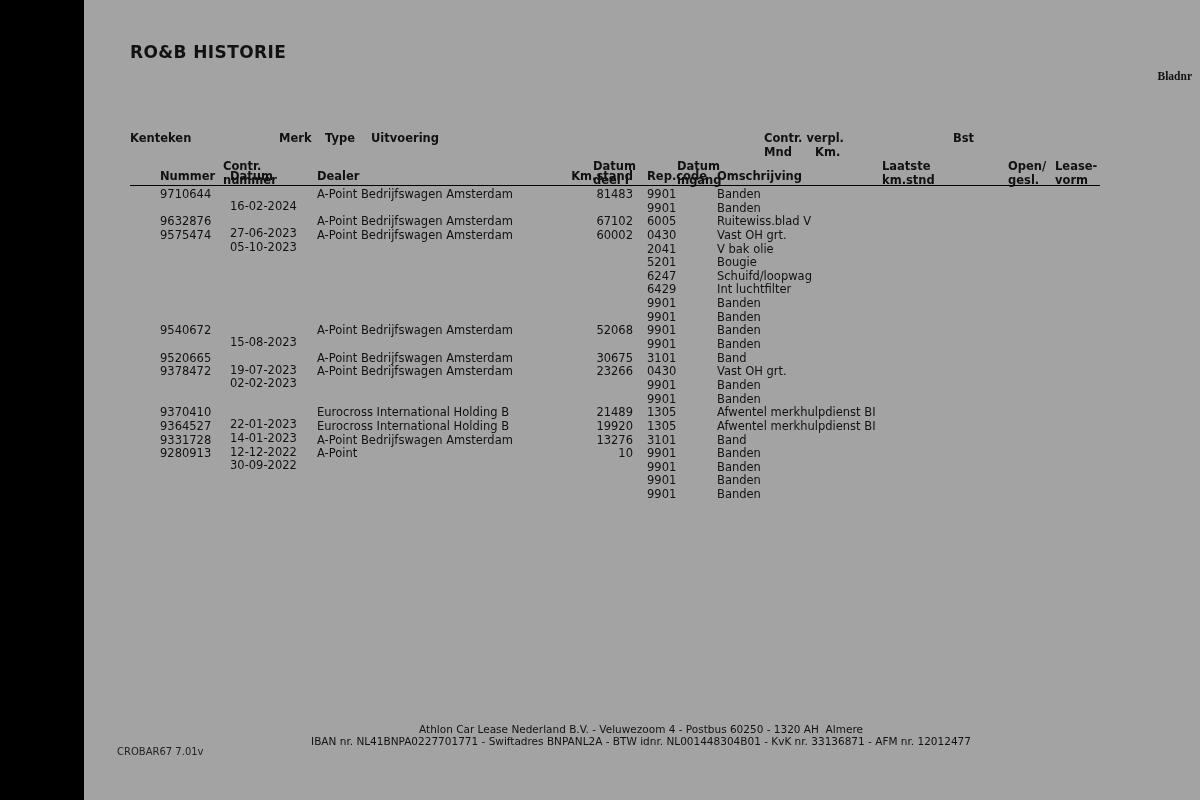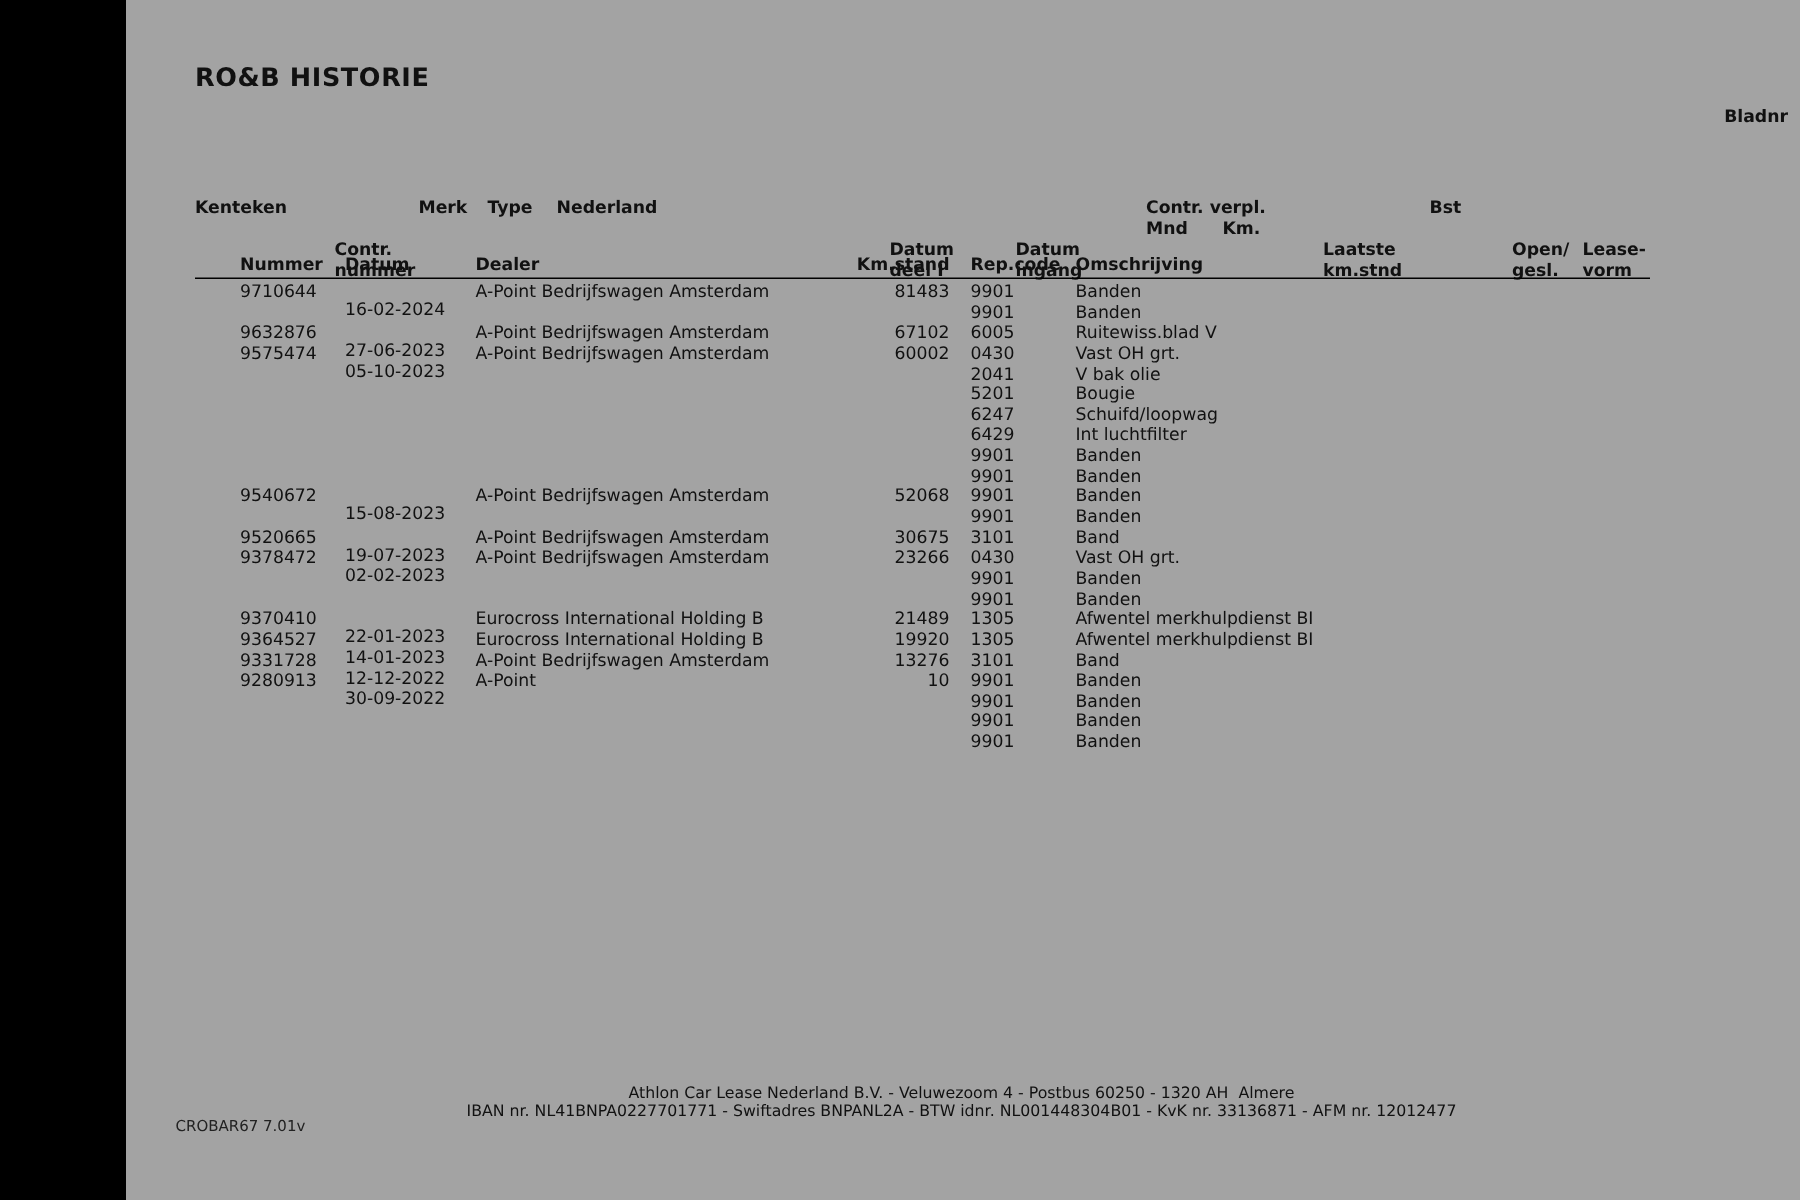--- a/index.html
+++ b/index.html
@@ -3,21 +3,21 @@
 <meta charset="utf-8">
 <style>
   html,body{margin:0;padding:0;}
   body{
     width:1200px;height:800px;background:#000;position:relative;overflow:hidden;
     font-family:"DejaVu Sans","Liberation Sans",sans-serif;color:#111;
   }
   .page{position:absolute;left:84px;top:0;width:1136px;height:800px;background:#a3a3a3;}
   .abs{position:absolute;}
   .doc-title{left:46px;top:42px;font-size:17px;font-weight:bold;letter-spacing:.4px;}
-  .bladnr{right:28px;top:70px;font-size:11.5px;font-weight:bold;}
+  .bladnr{right:28px;top:70px;font-size:11.5px;font-weight:bold;font-family:Liberation Serif, serif;}
   .h1row span,.h1row div{position:absolute;font-size:11.5px;font-weight:bold;line-height:14px;white-space:pre;}
   .h2row span{position:absolute;font-size:11.5px;font-weight:bold;line-height:13px;white-space:pre;}
   .rule{left:46px;top:185px;width:970px;height:1px;background:#000;}
   .rows{left:0;top:188px;width:1034px;}
   .trow{position:relative;height:13.65px;font-size:11.5px;line-height:13.6px;white-space:pre;}
   .trow span{position:absolute;top:0;}
   .c-num{left:76px;}
   .c-date{left:146px;margin-top:12px;}
   .c-dealer{left:233px;}
   .c-km{left:465px;width:84px;text-align:right;}
@@ -37,21 +37,21 @@
   <div class="abs bladnr">Bladnr</div>
 
   <div class="h1row">
     <span style="left:46px;top:131px">Kenteken</span>
     <div style="left:139px;top:131px">
       <div>Contr.</div>
       <div>nummer</div>
     </div>
     <span style="left:195px;top:131px">Merk</span>
     <span style="left:241px;top:131px">Type</span>
-    <span style="left:287px;top:131px">Nederland</span>
+    <span style="left:287px;top:131px">Uitvoering</span>
     <div style="left:509px;top:131px">
       <div>Datum</div>
       <div>deel I</div>
     </div>
     <div style="left:593px;top:131px">
       <div>Datum</div>
       <div>ingang</div>
     </div>
     <span style="left:680px;top:131px">Contr. verpl.</span>
     <span style="left:680px;top:145px">Mnd</span>

